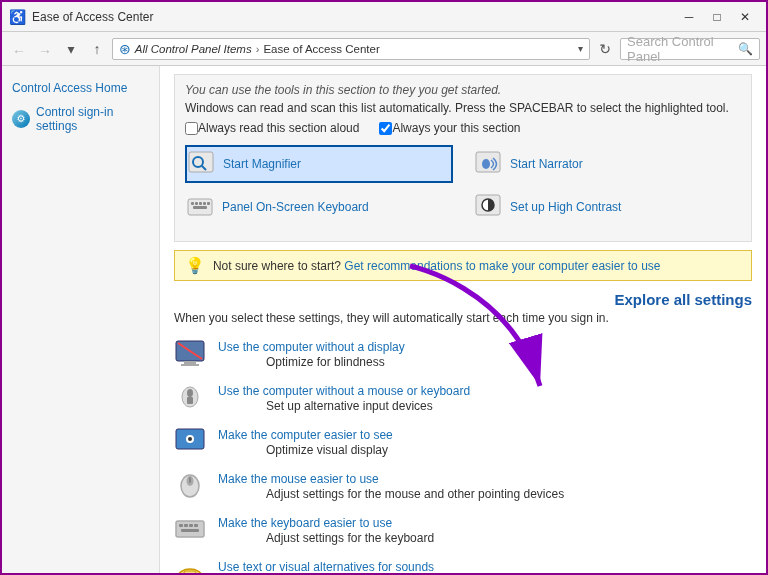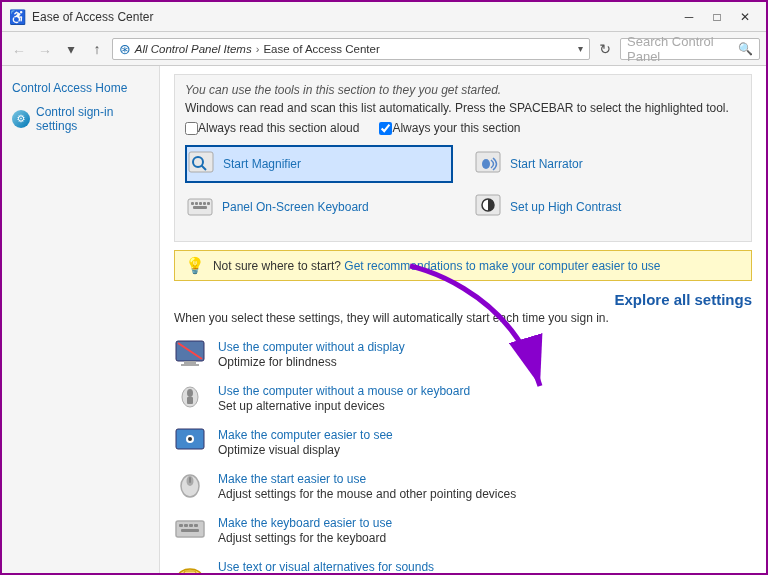--- a/index.html
+++ b/index.html
@@ -347,20 +347,21 @@
       font-size: 12px;
       color: #1a6fb5;
       text-decoration: none;
       cursor: pointer;
       display: block;
       margin-bottom: 1px;
     }
     .setting-desc {
       font-size: 12px;
       color: #333;
+      margin-left: 48px;
     }
 
     
     .content-wrapper {
       position: relative;
       flex: 1;
       overflow: hidden;
     }
 
     
@@ -543,21 +544,21 @@
 
         <div class="setting-item">
           <div class="setting-icon">
             <svg width="32" height="32" viewBox="0 0 32 32">
               <ellipse cx="16" cy="17" rx="9" ry="11" fill="#ddd" stroke="#aaa" stroke-width="1.5"></ellipse>
               <ellipse cx="16" cy="12" rx="3.5" ry="5" fill="#aaa"></ellipse>
               <rect x="15" y="8" width="2" height="6" rx="1" fill="#888"></rect>
             </svg>
           </div>
           <div class="setting-text">
-            <a class="setting-link">Make the start easier to use</a>
+            <a class="setting-link">Make the mouse easier to use</a>
             <span class="setting-desc">Adjust settings for the mouse and other pointing devices</span>
           </div>
         </div>
 
         <div class="setting-item">
           <div class="setting-icon">
             <svg width="32" height="32" viewBox="0 0 32 32">
               <rect x="2" y="8" width="28" height="16" rx="2" fill="#ccc" stroke="#aaa" stroke-width="1.5"></rect>
               <rect x="5" y="11" width="4" height="3" rx="1" fill="#888"></rect>
               <rect x="10" y="11" width="4" height="3" rx="1" fill="#888"></rect>

